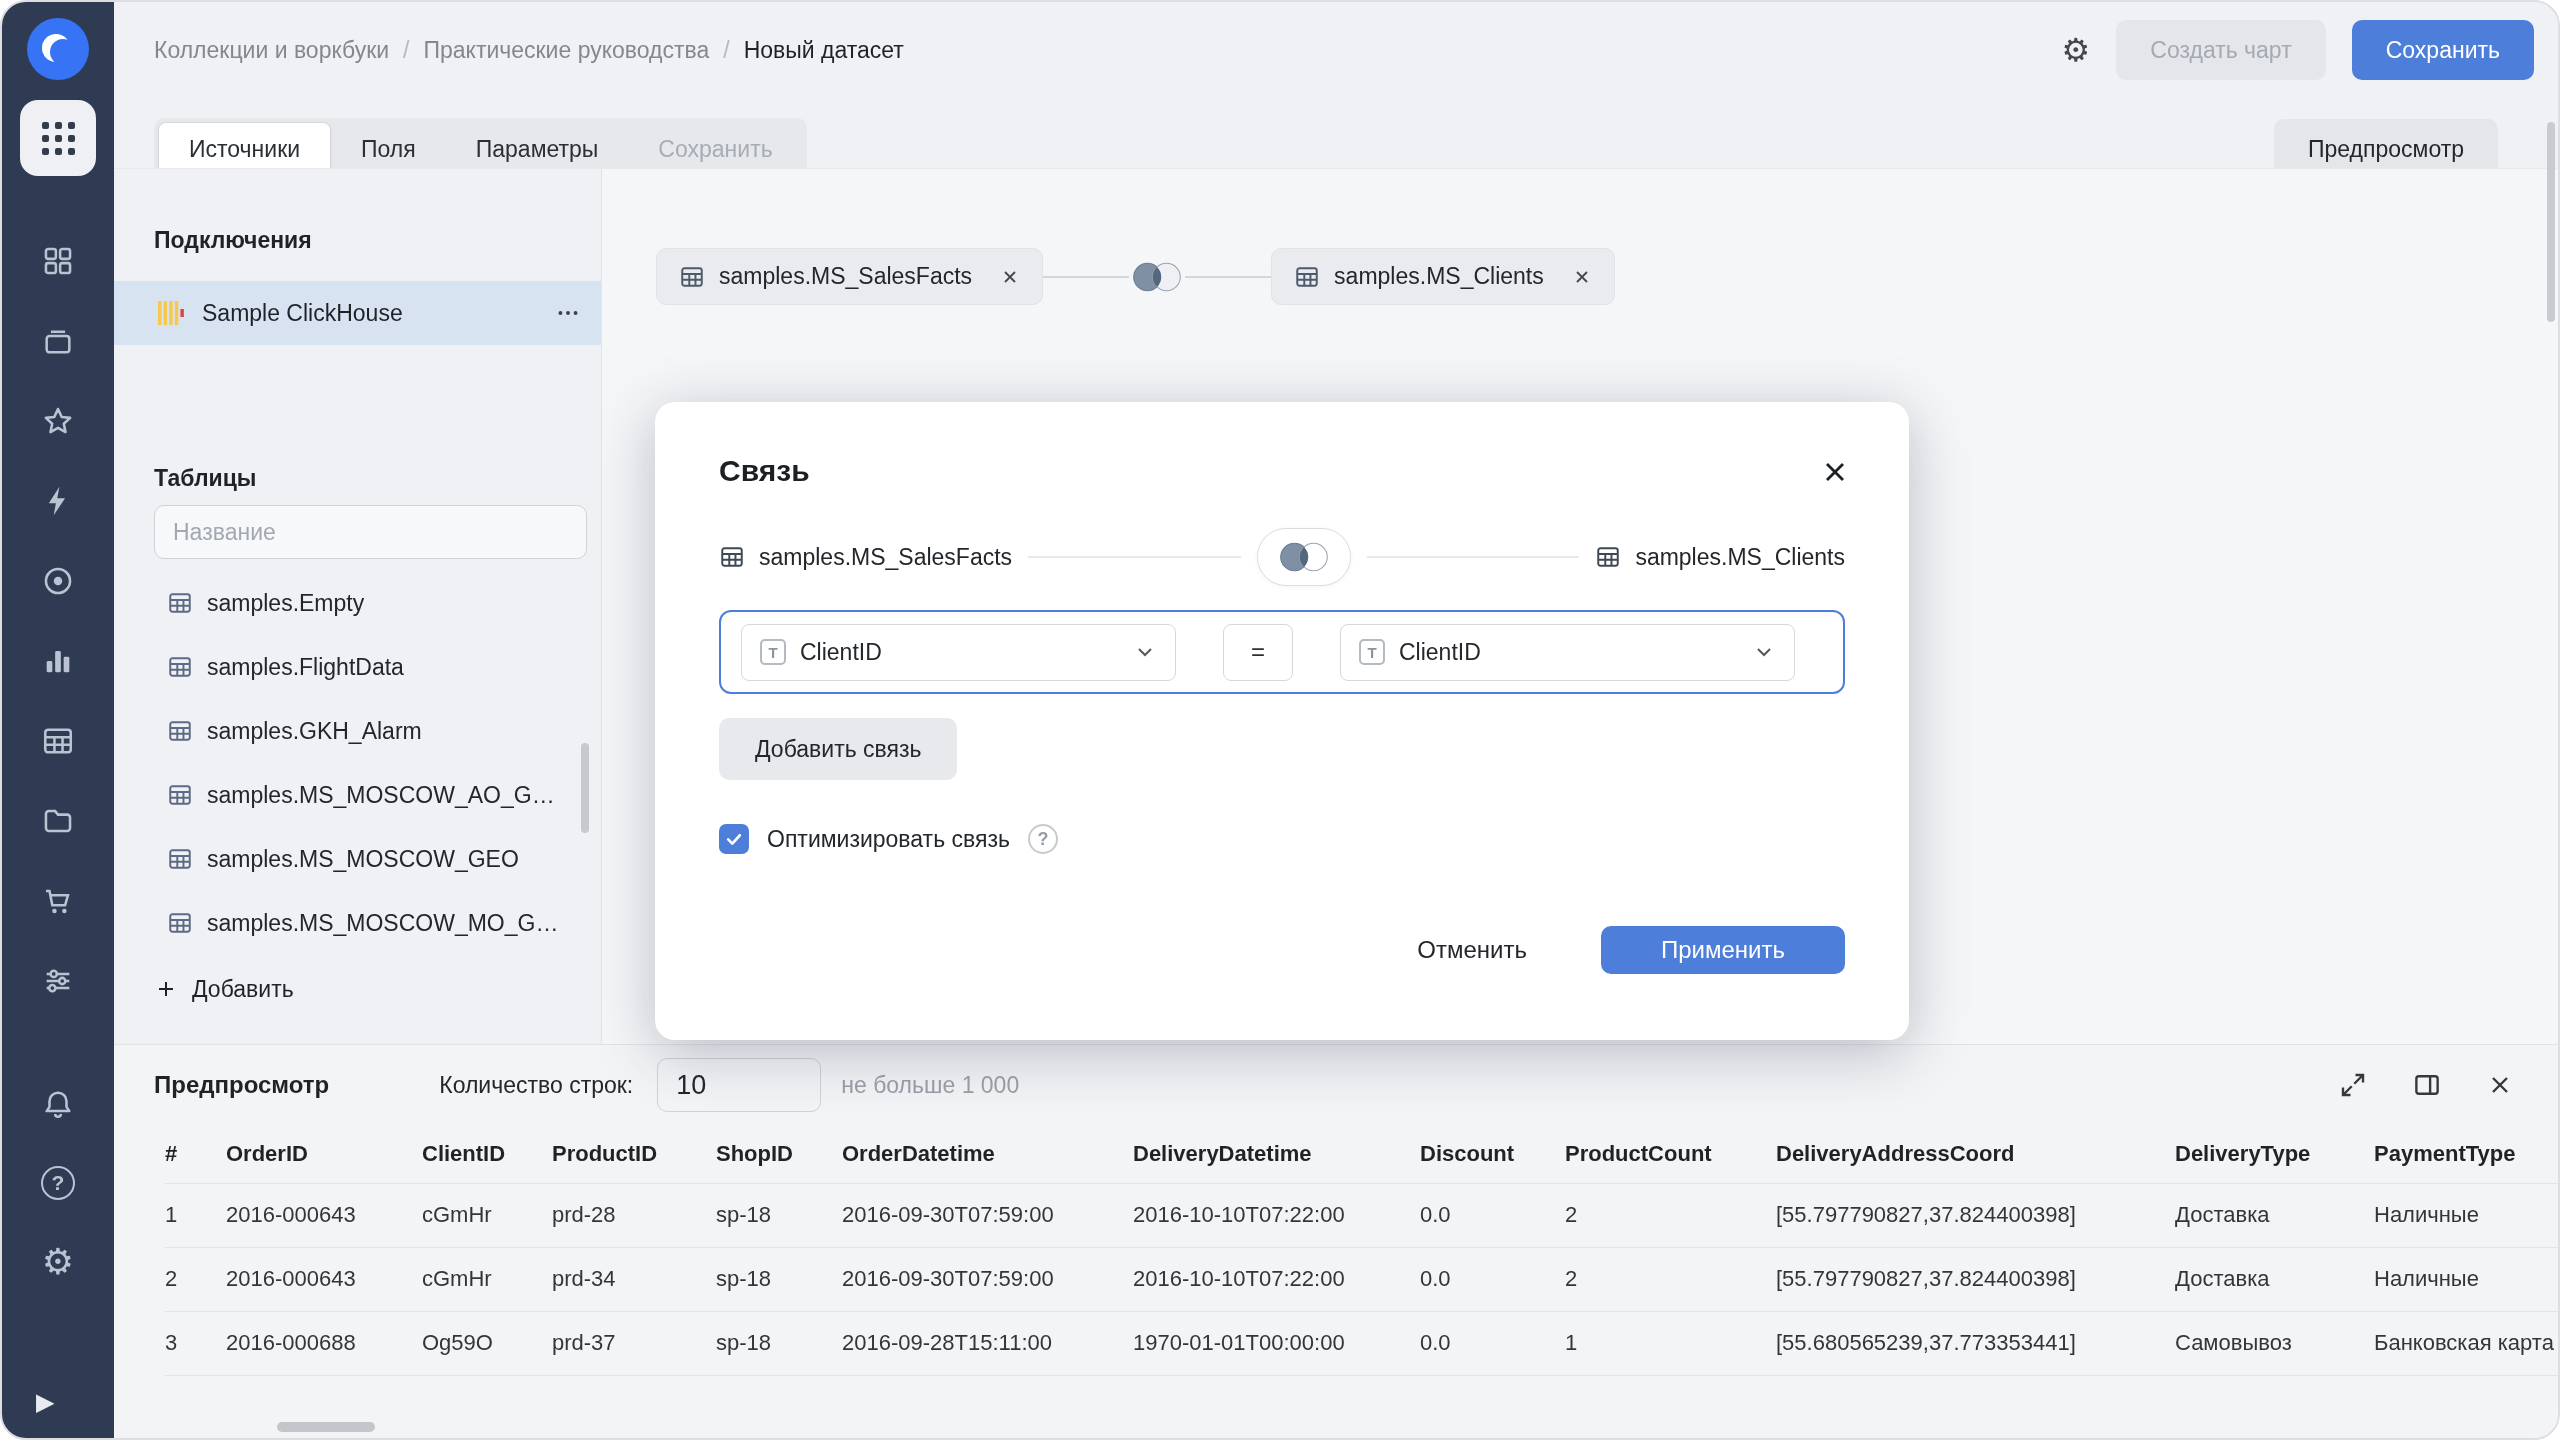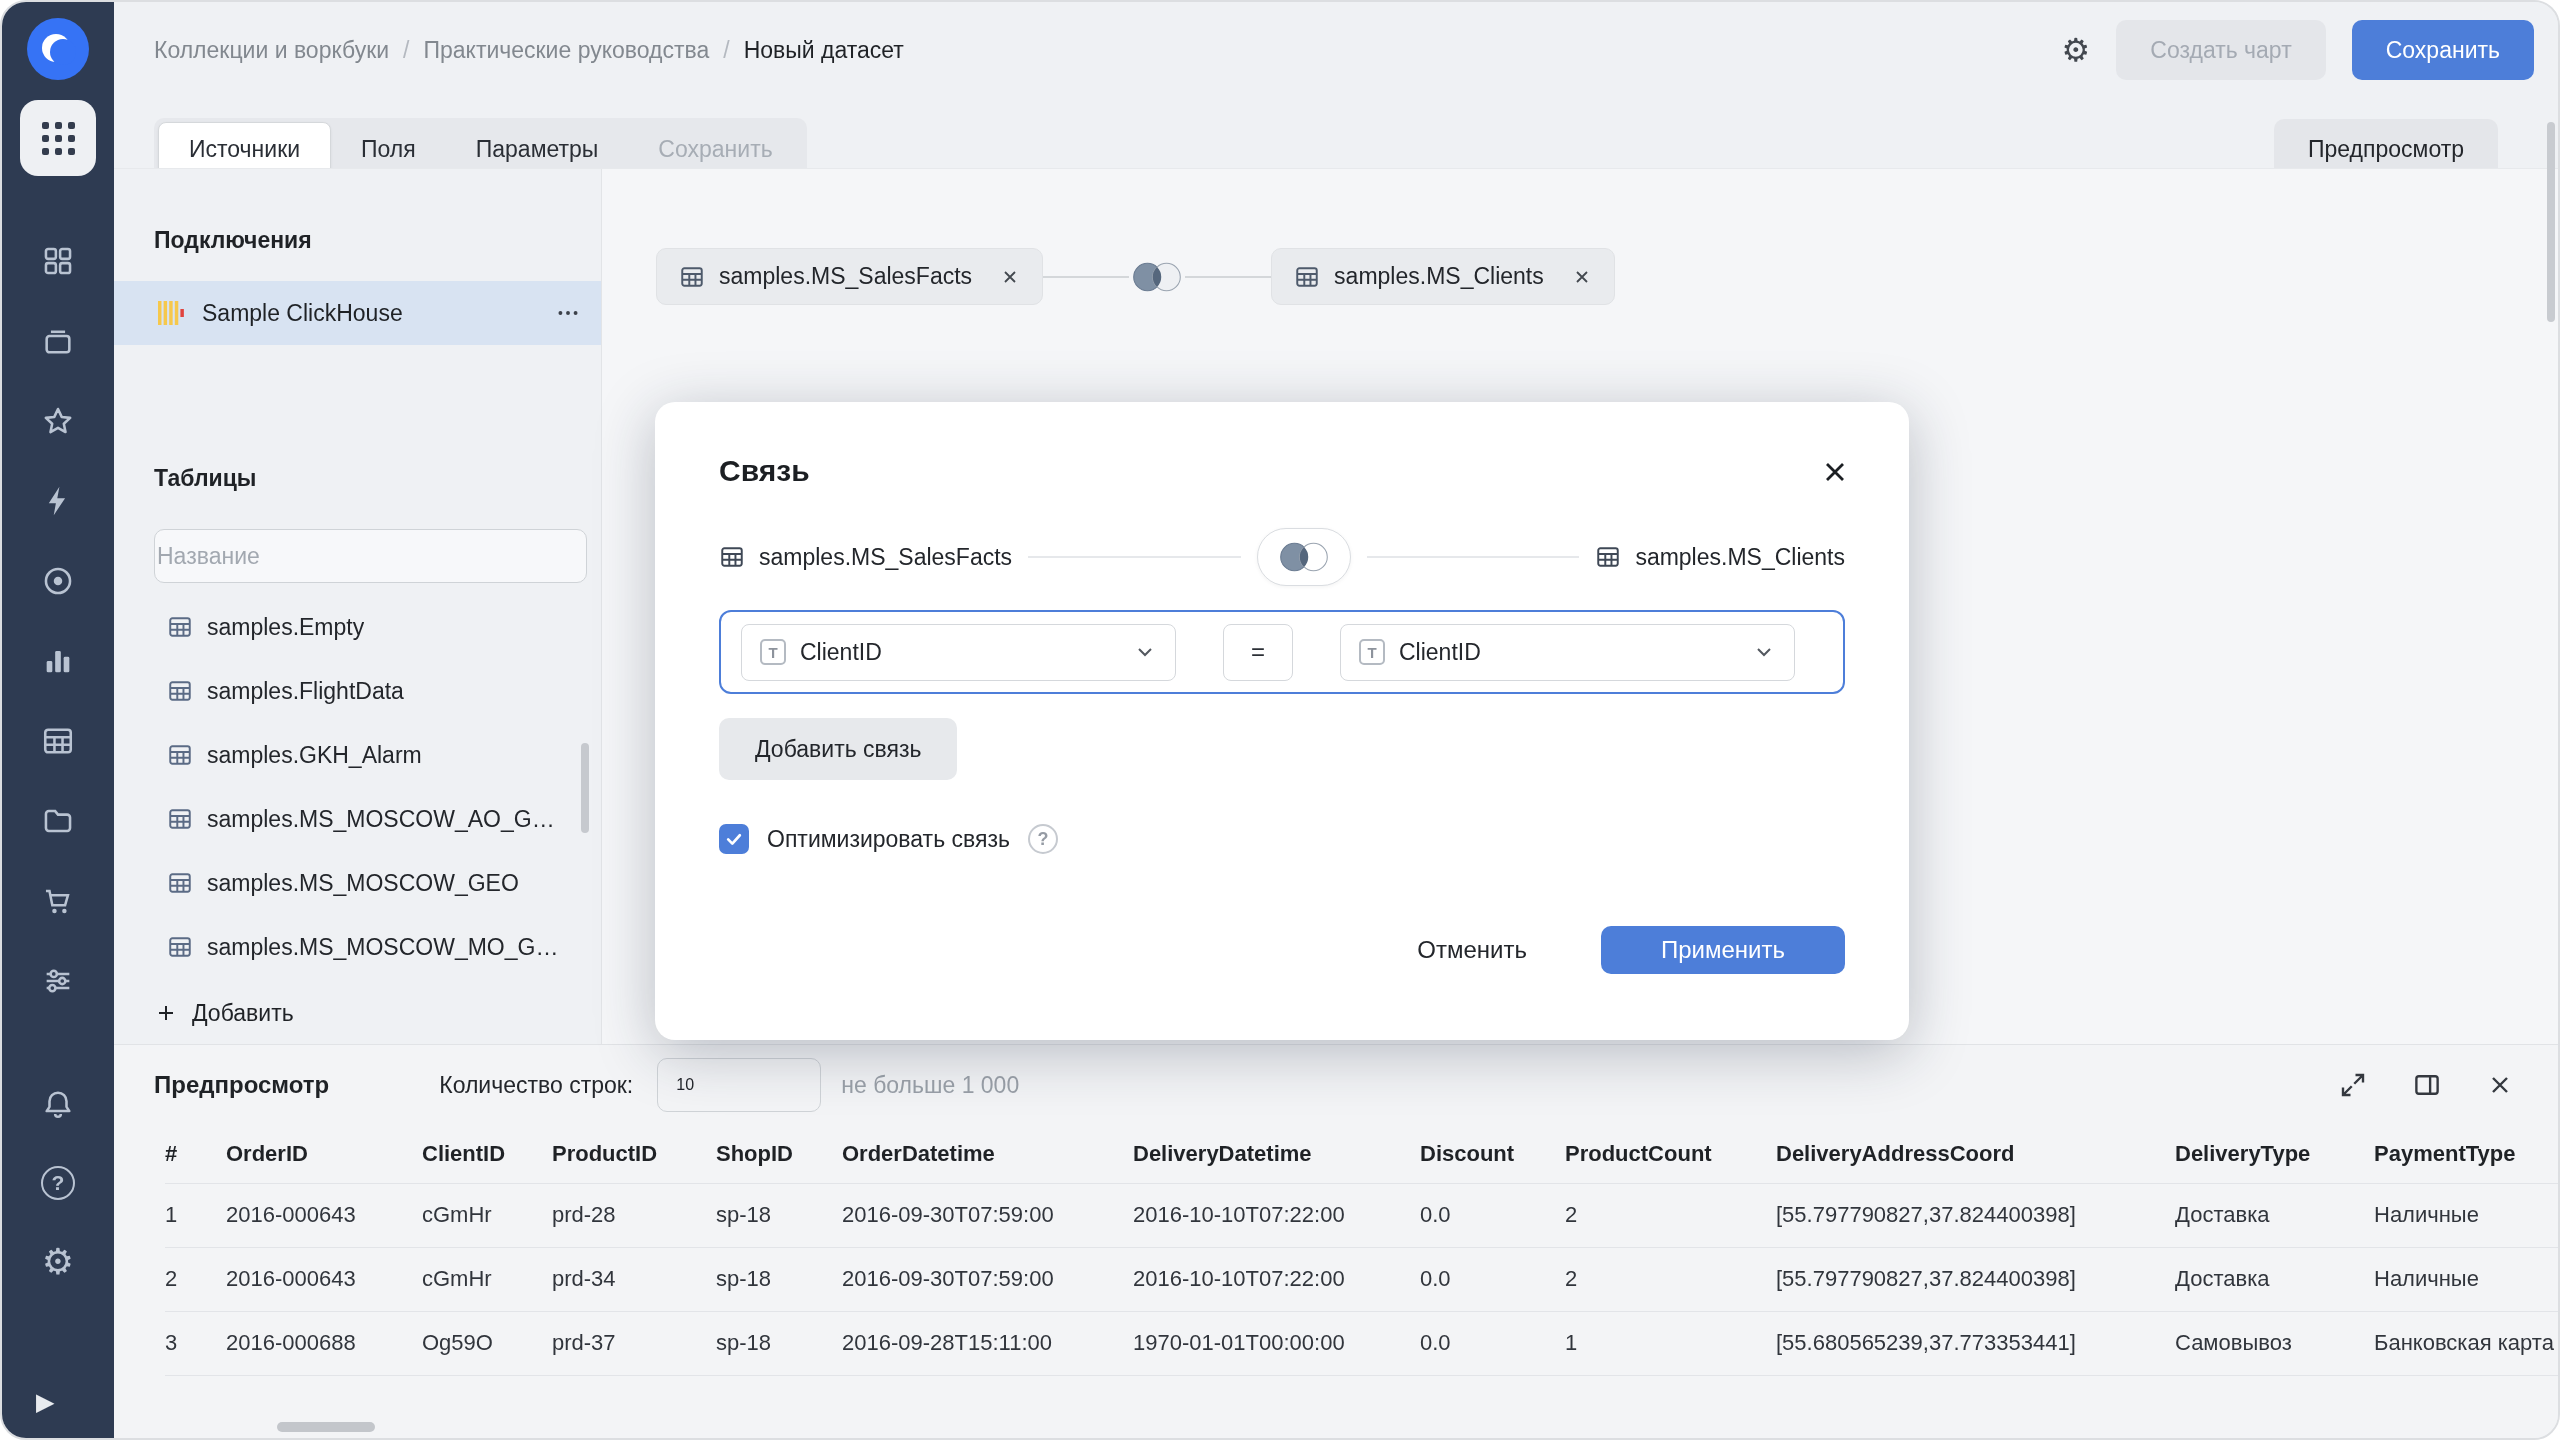--- a/index.html
+++ b/index.html
@@ -55,22 +55,22 @@
   
   .content{position:absolute;top:166px;left:112px;right:0;bottom:394px;display:flex;border-top:1px solid #e7e9ec;}
   .left-panel{width:488px;position:relative;border-right:1px solid #e2e4e7;background:#eff1f4;}
   .panel-h{font-size:23px;font-weight:bold;color:#1f2226;margin-left:40px;line-height:30px;}
   .ph1{margin-top:56px;}
   .ph2{margin-top:118px;}
   .conn-item{margin-top:26px;height:64px;display:flex;align-items:center;padding:0 20px 0 40px;
     background:#d8e3f2;cursor:pointer;}
   .conn-item .name{font-size:23px;color:#1f2226;margin-left:16px;}
   .more-dots{margin-left:auto;color:#3c414a;}
-  .search{margin:36px 0 0 40px;width:433px;height:54px;border:1px solid #cfd3d7;border-radius:10px;
-    background:#f7f8fa;padding:0 2px;font-size:23px;color:#23262b;font-family:inherit;outline:none;}
+  .search{margin:12px 0 0 40px;width:433px;height:54px;border:1px solid #cfd3d7;border-radius:10px;
+    background:#f7f8fa;padding:0 18px;font-size:23px;color:#23262b;font-family:inherit;outline:none;}
   .search::placeholder{color:#a2a8b0;}
   .tlist{margin-top:12px;}
   .titem{height:64px;display:flex;align-items:center;padding-left:53px;cursor:pointer;font-size:23px;color:#23262b;}
   .titem .tname{margin-left:14px;white-space:nowrap;overflow:hidden;text-overflow:ellipsis;max-width:390px;}
   .tbl-ic{color:#5b6b85;width:26px;height:26px;}
   .add-btn{margin:10px 0 0 40px;height:48px;display:inline-flex;align-items:center;gap:14px;
     font-size:23px;color:#1f2226;cursor:pointer;}
   .list-scroll{position:absolute;right:12px;top:574px;width:8px;height:90px;border-radius:4px;background:#c6c9ce;}
 
   .canvas{flex:1;background:#f5f6f8;position:relative;}
@@ -111,21 +111,21 @@
   .modal-footer{position:absolute;right:64px;bottom:58px;display:flex;align-items:center;gap:36px;}
   .btn.text{background:transparent;color:#23262b;font-size:24px;padding:0 26px;height:64px;}
   .btn.apply{height:48px;font-size:24px;padding:0 60px;border-radius:10px;margin-left:12px;}
 
   
   .preview{position:absolute;left:112px;right:0;bottom:0;height:394px;border-top:1px solid #e1e3e6;background:#f3f4f6;}
   .pv-head{height:80px;display:flex;align-items:center;padding:0 44px 0 40px;}
   .pv-title{font-size:24px;font-weight:bold;color:#1f2226;}
   .pv-rows-label{margin-left:110px;font-size:23px;color:#23262b;}
   .pv-input{margin-left:24px;width:164px;height:54px;border:1px solid #cfd3d7;border-radius:10px;background:transparent;
-    font-size:16px;color:#23262b;padding:0 18px;font-family:inherit;outline:none;}
+    font-size:27px;color:#23262b;padding:0 18px;font-family:inherit;outline:none;}
   .pv-hint{margin-left:20px;font-size:23px;color:#9aa0a8;}
   .pv-icons{margin-left:auto;display:flex;align-items:center;gap:44px;color:#34383f;}
   .pv-icons .ic{cursor:pointer;display:flex;}
   .pv-table-wrap{overflow:hidden;}
   table.pv{border-collapse:collapse;table-layout:fixed;width:2449px;margin-left:51px;white-space:nowrap;}
   table.pv th{font-size:22px;font-weight:bold;color:#1f2226;text-align:left;height:58px;padding:0 10px 0 0;
     border-bottom:1px solid #e2e4e8;}
   table.pv td{font-size:22px;color:#31353c;height:64px;padding:0 10px 0 0;border-bottom:1px solid #e2e4e8;overflow:hidden;}
   .hscroll{position:absolute;left:163px;bottom:6px;width:98px;height:10px;border-radius:5px;background:#c3c6cb;cursor:pointer;}
   .vscroll{position:absolute;right:3px;top:120px;width:8px;height:200px;border-radius:4px;background:#c8cbd0;cursor:pointer;z-index:7;}

